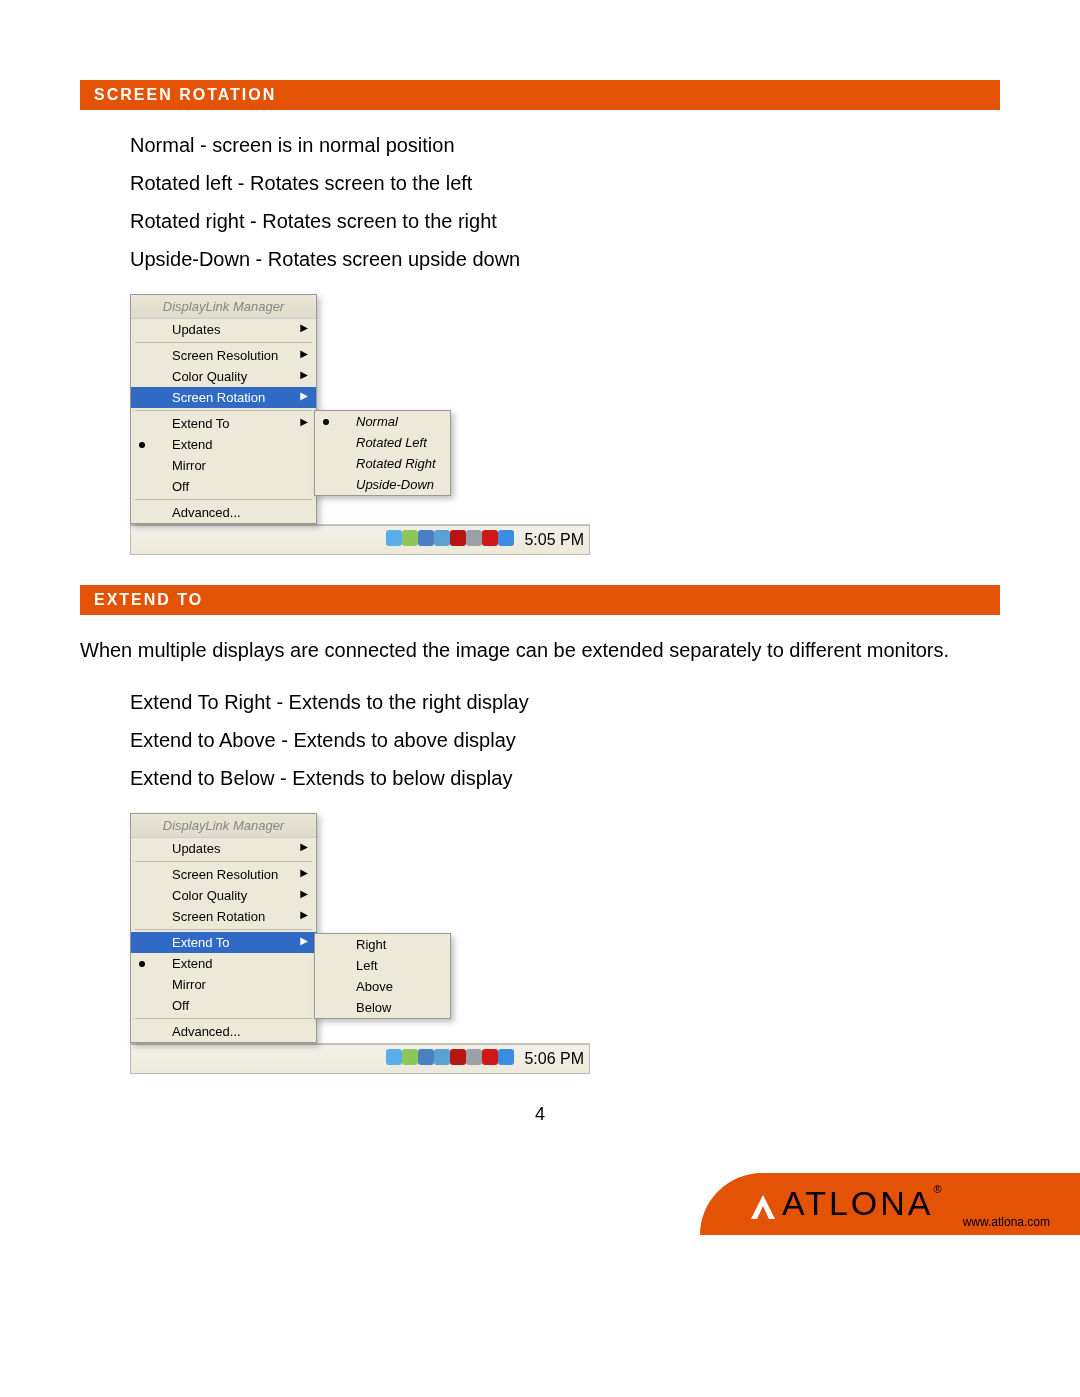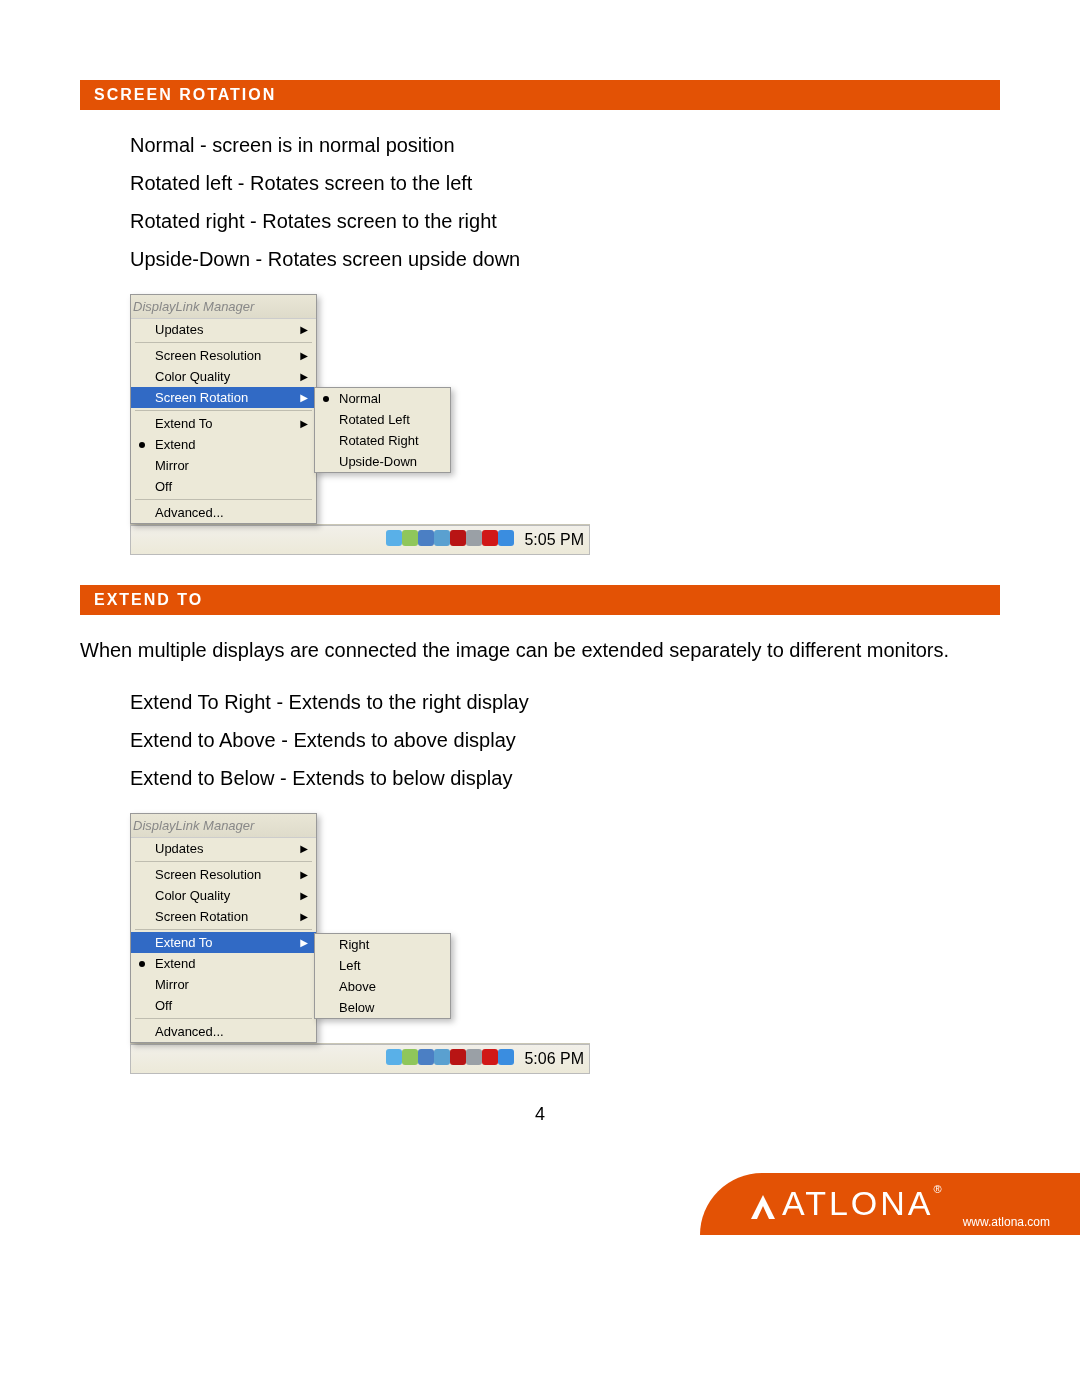--- a/index.html
+++ b/index.html
@@ -69,30 +69,31 @@
     font-size: 13px;
     width: 185px;
   }
   .menu-title {
     background: linear-gradient(#e9e6d6, #dedbca);
     color: #888;
     padding: 4px 2px;
     border-bottom: 1px solid #ccc;
     font-style: italic;
     font-size: 13px;
+    text-align: center;
   }
   .menu-sep {
     height: 1px;
     background: #bfbdb0;
     margin: 2px 4px;
   }
   .menu-item {
     display: flex;
-    align-items: center;
-    padding: 3px 8px 3px 24px;
+    align-items: flex-start;
+    padding: 3px 8px 3px 41px;
     position: relative;
     cursor: default;
     color: #000;
   }
   .menu-item .arrow {
     margin-left: auto;
     font-size: 10px;
     color: #000;
   }
   .menu-item.selected {
@@ -125,21 +126,21 @@
   .footer {
     position: relative;
     height: 80px;
     margin-top: 30px;
   }
   .footer-pill {
     position: absolute;
     right: 0;
     bottom: 0;
     background: #e35205;
-    color: #ffffff;
+    color: #000000;
     width: 380px;
     height: 62px;
     border-top-left-radius: 62px;
     display: flex;
     align-items: center;
     justify-content: flex-end;
     padding-right: 30px;
     box-sizing: border-box;
     gap: 18px;
     margin-top: 8px;
@@ -218,21 +219,21 @@
             <span>Mirror</span>
           </div>
           <div class="menu-item">
             <span>Off</span>
           </div>
           <div class="menu-sep"></div>
           <div class="menu-item">
             <span>Advanced...</span>
           </div>
         </div>
-      <div class="submenu" id="submenu1" style="top: 92px;">
+      <div class="submenu" id="submenu1" style="top: 115px; font-style: italic;">
           <div class="menu-item">
             <span class="bullet"></span>
             <span>Normal</span>
           </div>
           <div class="menu-item">
             <span>Rotated Left</span>
           </div>
           <div class="menu-item">
             <span>Rotated Right</span>
           </div>

